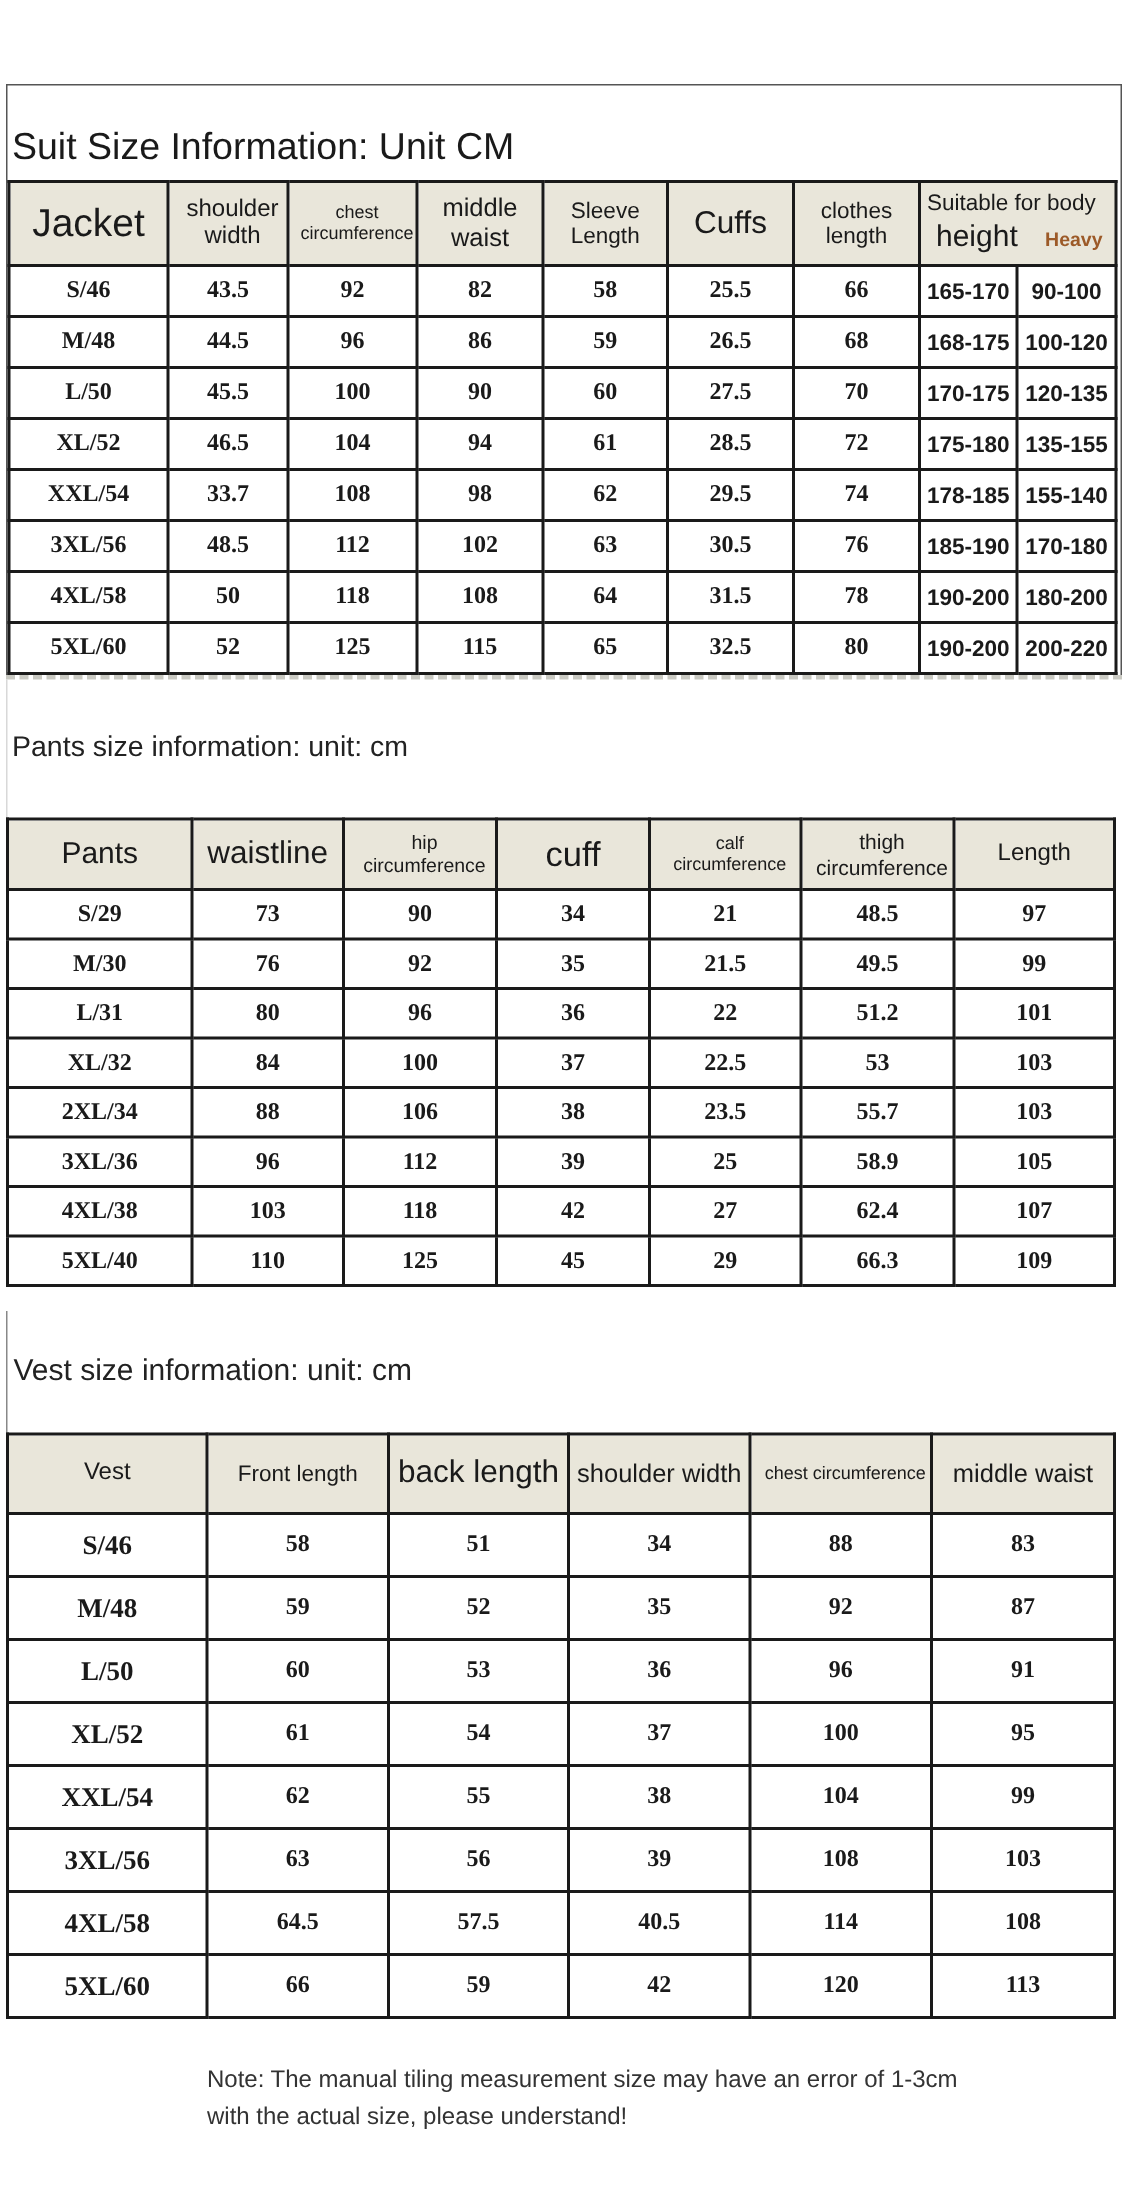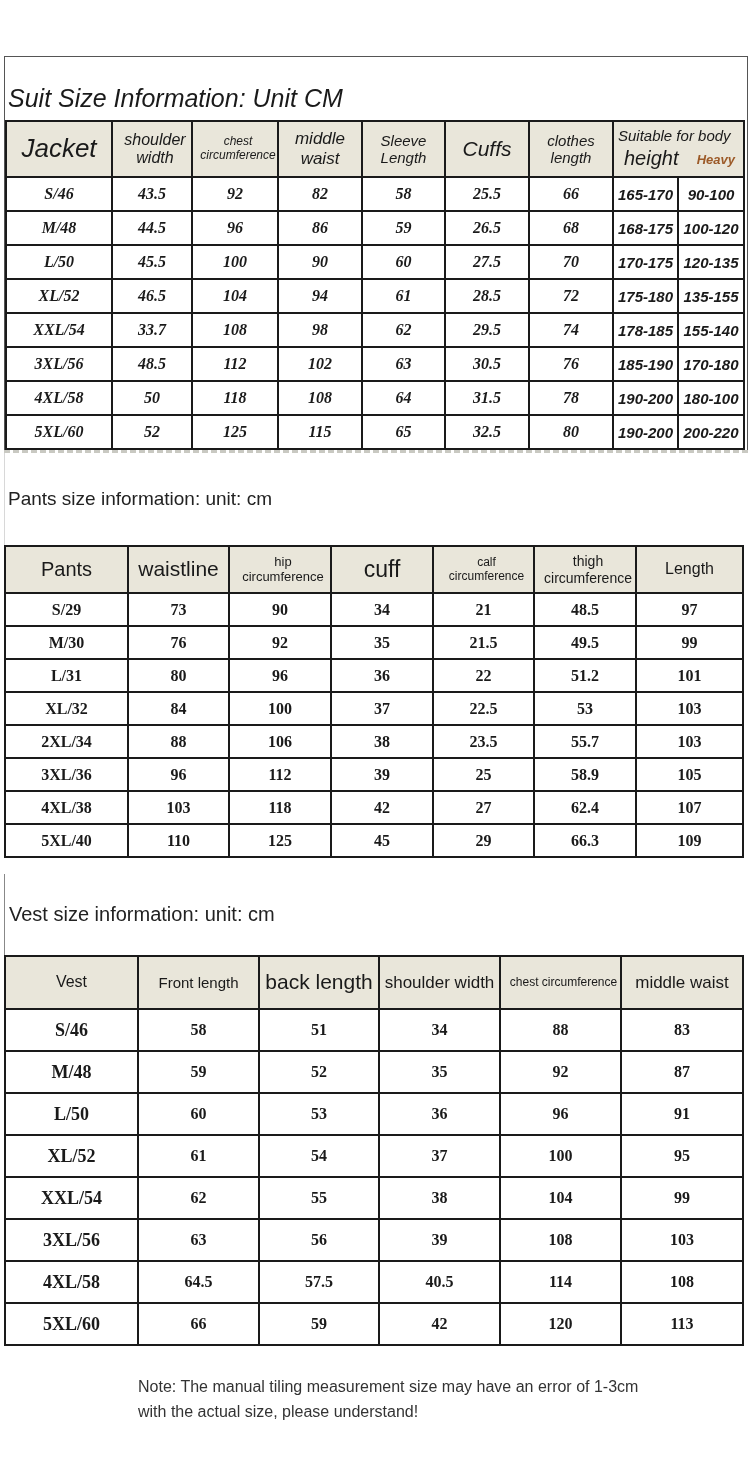--- a/index.html
+++ b/index.html
@@ -40,21 +40,20 @@
     font-size:16px;
     background:#fff;
   }
   td.size-cell{font-size:17px;}
 
   
   .suit-section{
     margin-top:56px;
     border:1px solid #555;
     border-bottom:none;
-    font-style:italic;
   }
   .suit-title-box{
     height:63px;
     display:flex;align-items:flex-end;
   }
   .suit-title{
     font-size:25px;font-weight:normal;
     padding:0 0 7px 3px;letter-spacing:0px;color:#1a1a1a;
   }
   .jacket-table thead tr{height:56px;}
@@ -230,21 +229,21 @@
           </tr>
           <tr>
             <td class="size-cell">4XL/58</td>
             <td class="value-cell">50</td>
             <td class="value-cell">118</td>
             <td class="value-cell">108</td>
             <td class="value-cell">64</td>
             <td class="value-cell">31.5</td>
             <td class="value-cell">78</td>
             <td class="value-cell">190-200</td>
-            <td class="value-cell">180-100</td>
+            <td class="value-cell">180-200</td>
           </tr>
           <tr>
             <td class="size-cell">5XL/60</td>
             <td class="value-cell">52</td>
             <td class="value-cell">125</td>
             <td class="value-cell">115</td>
             <td class="value-cell">65</td>
             <td class="value-cell">32.5</td>
             <td class="value-cell">80</td>
             <td class="value-cell">190-200</td>

